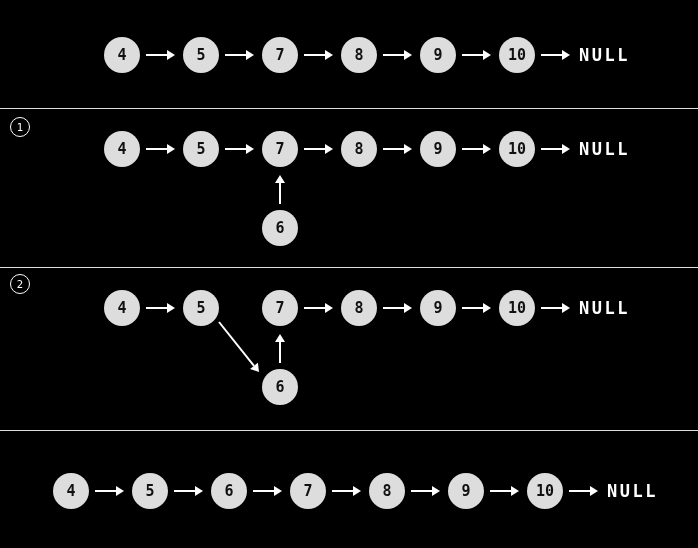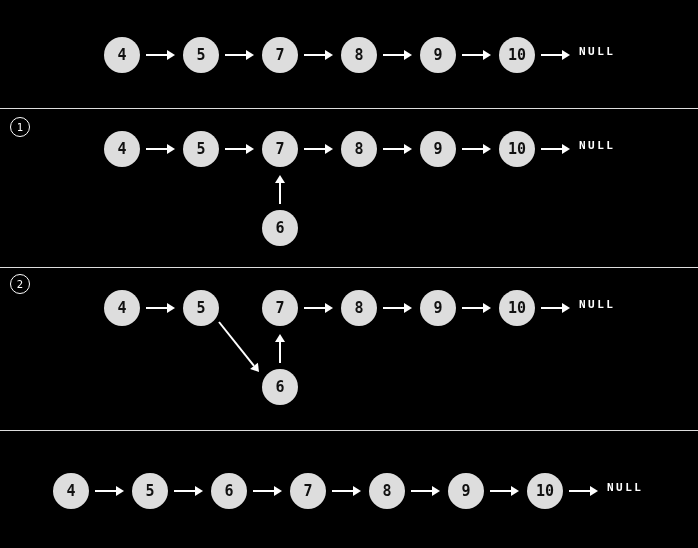--- a/index.html
+++ b/index.html
@@ -1,21 +1,21 @@
 <!DOCTYPE html>
 <html><head>
 <meta charset="utf-8">
 <style>
   html,body{margin:0;padding:0;background:#000;color:#fff;font-family:ui-monospace,Menlo,Consolas,monospace}
   .wrap{width:698px;position:relative}
   .panel{position:relative;border-bottom:1.5px solid #ddd}
   .panel:last-child{border-bottom:none}
   .badge{position:absolute;left:10px;width:18px;height:18px;border:1.2px solid #fff;border-radius:50%;display:flex;align-items:center;justify-content:center;font-size:10.5px;line-height:1;font-weight:500;color:#fff}
   .node{position:absolute;width:36px;height:36px;border-radius:50%;background:#ddd;color:#111;display:flex;align-items:center;justify-content:center;font-weight:600;font-size:15px}
-  .nullabel{position:absolute;font-size:11px;font-weight:600;letter-spacing:2.5px;color:#fff}
+  .nullabel{position:absolute;font-size:17px;font-weight:600;letter-spacing:2.5px;color:#fff}
   svg.arr{position:absolute;overflow:visible}
   svg.arr line{stroke:#fff;stroke-width:2}
   svg.arr polygon{fill:#fff}
 </style>
 </head>
 <body>
 <div class="wrap">
 
 <div id="root">
       <div class="panel" style="height: 108px;">

